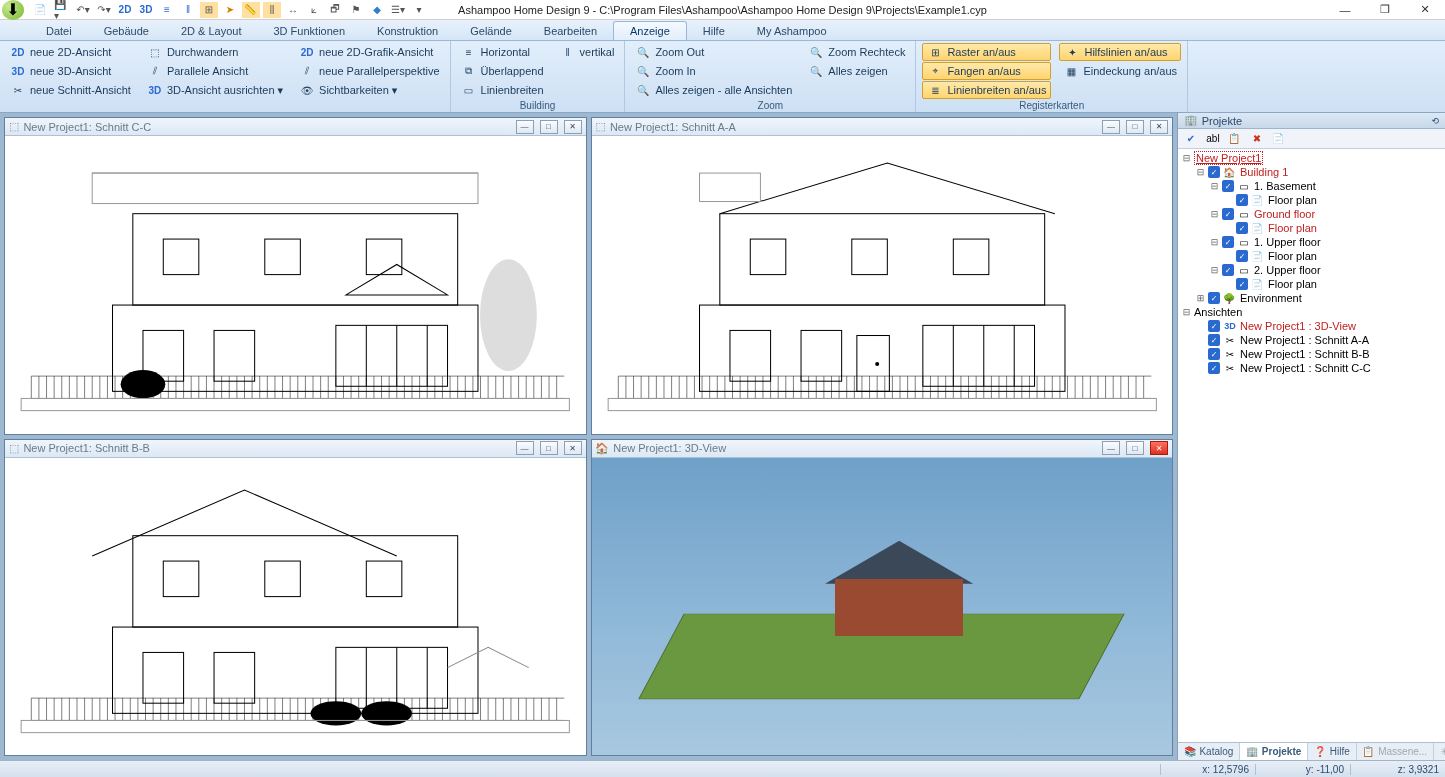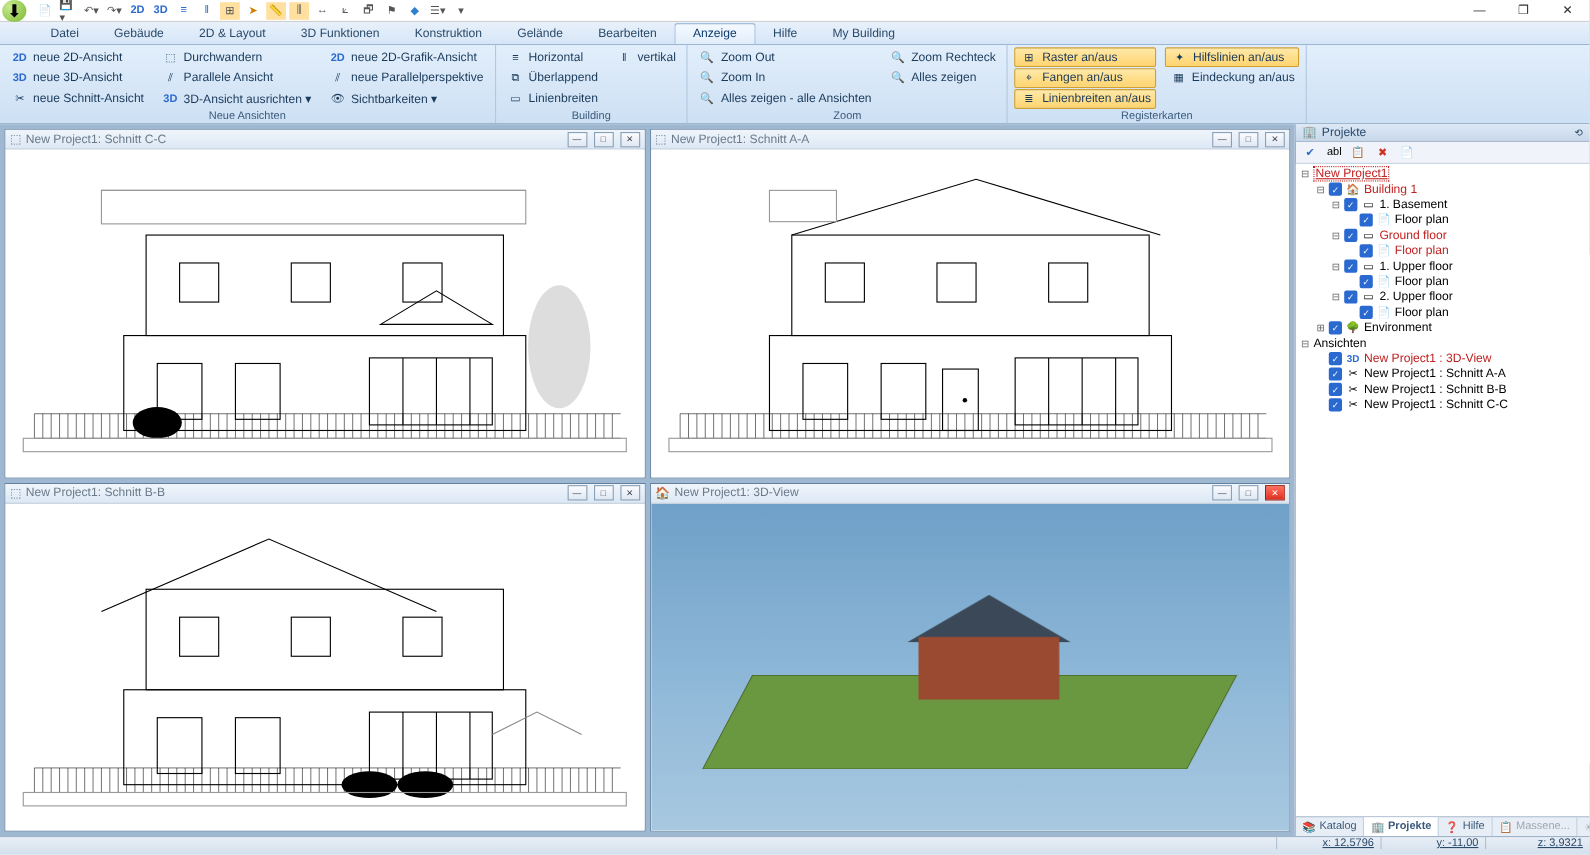--- a/index.html
+++ b/index.html
@@ -60,21 +60,21 @@
 .tree-row.sel .label { border: 1px dotted #c02020; padding: 0 1px; text-decoration: underline; }
 .indent0{padding-left:0} .indent1{padding-left:14px} .indent2{padding-left:28px} .indent3{padding-left:42px}
 
 
 .side-bottom-tabs { height: 18px; display: flex; background: #e8eef6; border-top: 1px solid #b0c0d0; font-size: 10px; }
 .sbt { padding: 2px 6px; display: flex; align-items: center; gap: 3px; border-right: 1px solid #c0d0e0; color: #3a5a7a; }
 .sbt.active { background: #fff; font-weight: bold; }
 .sbt.disabled { color: #a0a8b0; }
 
 
-.statusbar { height: 17px; background: linear-gradient(#e8eef6,#d4e0ee); border-top: 1px solid #a0b4c8; display: flex; align-items: flex-start; font-size: 10px; color: #2a4a6a; text-decoration: underline; }
+.statusbar { height: 17px; background: linear-gradient(#e8eef6,#d4e0ee); border-top: 1px solid #a0b4c8; display: flex; align-items: center; font-size: 10px; color: #2a4a6a; }
 .statusbar .coord { width: 95px; padding: 0 6px; border-left: 1px solid #b0c0d0; text-align: right; }
 .statusbar .spacer { flex: 1; }
 
 .logo-orb { width: 22px; height: 20px; background: radial-gradient(circle at 30% 30%, #c8e890, #7aba30); border-radius: 50%; margin: 0 4px 0 2px; display:inline-flex; align-items:center; justify-content:center;}
 </style>
 </head>
 <body>
 
 <div class="titlebar">
   <span class="logo-orb">⬇</span>
@@ -92,38 +92,39 @@
     <span class="qat-icon" style="background:#ffe0a0">📏</span>
     <span class="qat-icon" style="background:#ffe0a0">⫼</span>
     <span class="qat-icon">↔</span>
     <span class="qat-icon">⟀</span>
     <span class="qat-icon">🗗</span>
     <span class="qat-icon">⚑</span>
     <span class="qat-icon" style="color:#3080d0">◆</span>
     <span class="qat-icon">☰▾</span>
     <span class="qat-icon">▾</span>
   </div>
+  <div class="app-title">Ashampoo Home Design 9 - C:\Program Files\Ashampoo\Ashampoo Home Design 9\Projects\Example1.cyp</div>
   <div class="win-controls">
     <div class="win-btn">—</div>
     <div class="win-btn">❐</div>
     <div class="win-btn">✕</div>
   </div>
 </div>
 
 <div class="menutabs" id="menutabs">
     <div class="menutab">Datei</div>
     <div class="menutab">Gebäude</div>
     <div class="menutab">2D &amp; Layout</div>
     <div class="menutab">3D Funktionen</div>
     <div class="menutab">Konstruktion</div>
     <div class="menutab">Gelände</div>
     <div class="menutab">Bearbeiten</div>
     <div class="menutab active">Anzeige</div>
     <div class="menutab">Hilfe</div>
-    <div class="menutab">My Building</div>
+    <div class="menutab">My Ashampoo</div>
   </div>
 
 <div class="ribbon" id="ribbon">
     <div class="ribbon-group">
       <div class="ribbon-group-body">
         <div class="ribbon-btn">
           <span class="rbicon" style="color: rgb(42, 106, 208); font-weight: bold;">2D</span>
           <span>neue 2D-Ansicht</span>
         </div>
         <div class="ribbon-btn">
@@ -152,21 +153,20 @@
         </div>
         <div class="ribbon-btn">
           <span class="rbicon">⫽</span>
           <span>neue Parallelperspektive</span>
         </div>
         <div class="ribbon-btn">
           <span class="rbicon">👁</span>
           <span>Sichtbarkeiten ▾</span>
         </div>
       </div>
-      <div class="ribbon-group-label">Neue Ansichten</div>
     </div>
     <div class="ribbon-group">
       <div class="ribbon-group-body">
         <div class="ribbon-btn">
           <span class="rbicon">≡</span>
           <span>Horizontal</span>
         </div>
         <div class="ribbon-btn">
           <span class="rbicon">⧉</span>
           <span>Überlappend</span>

